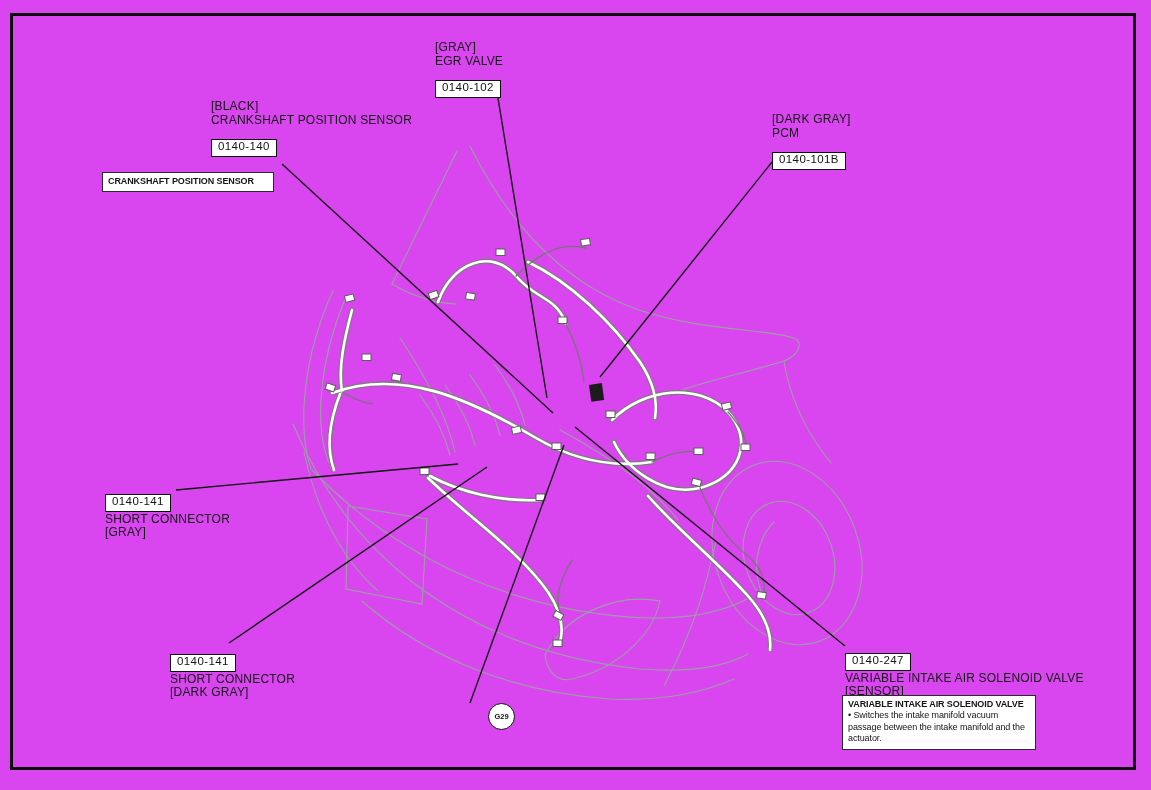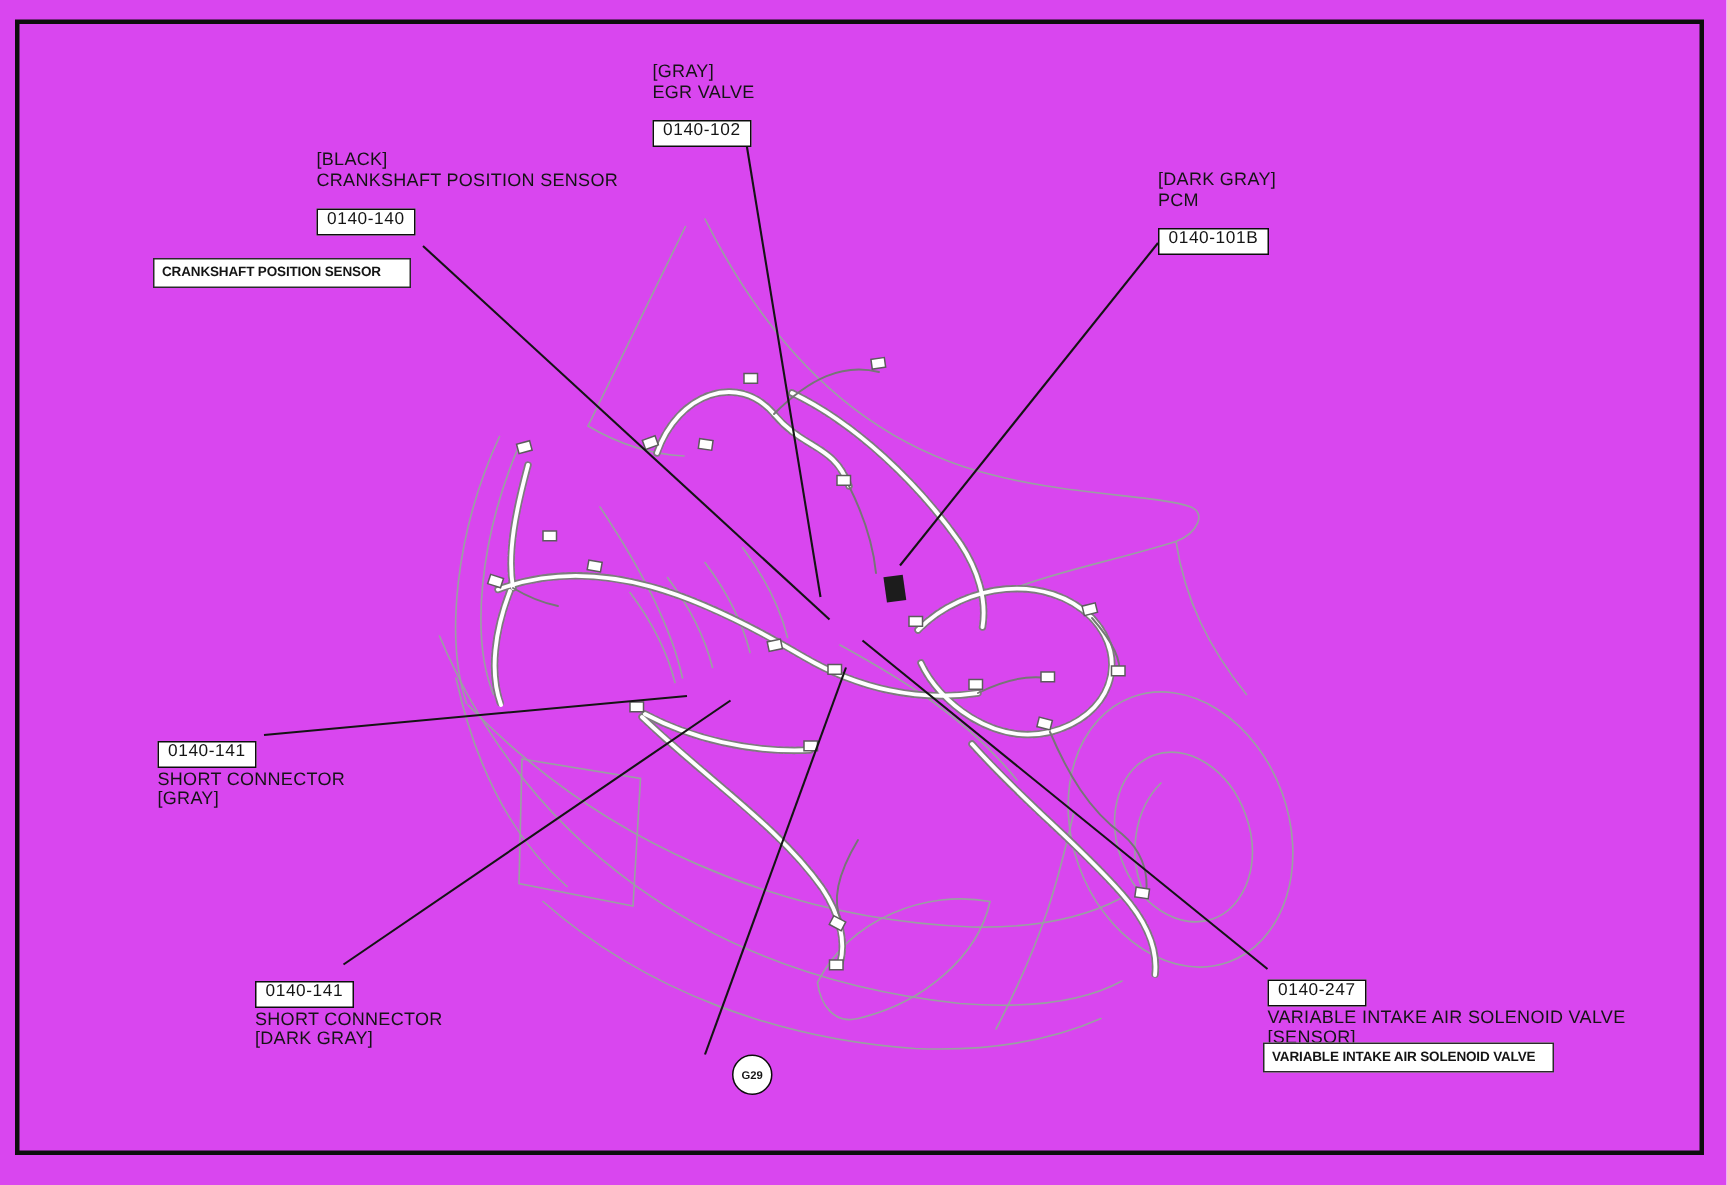--- a/index.html
+++ b/index.html
@@ -197,19 +197,20 @@
   </div>
 
   <div class="callout" style="left:845px;top:641px;">
     <div class="id-box">0140-247</div>
     <div class="c-line">VARIABLE INTAKE AIR SOLENOID VALVE</div>
     <div class="c-line">[SENSOR]</div>
   </div>
 
   <div class="note" style="left:842px;top:695px;width:194px;">
     <div class="note-title">VARIABLE INTAKE AIR SOLENOID VALVE</div>
+    <div class="note-body">• Switches the intake manifold vacuum passage between the intake manifold and the actuator.</div>
   </div>
 
   <div class="ground" style="left:452px;top:703px;margin-left:36px;">G29</div>
 
 
   <div class="frame"></div>
 </div>
 
 </body></html>

